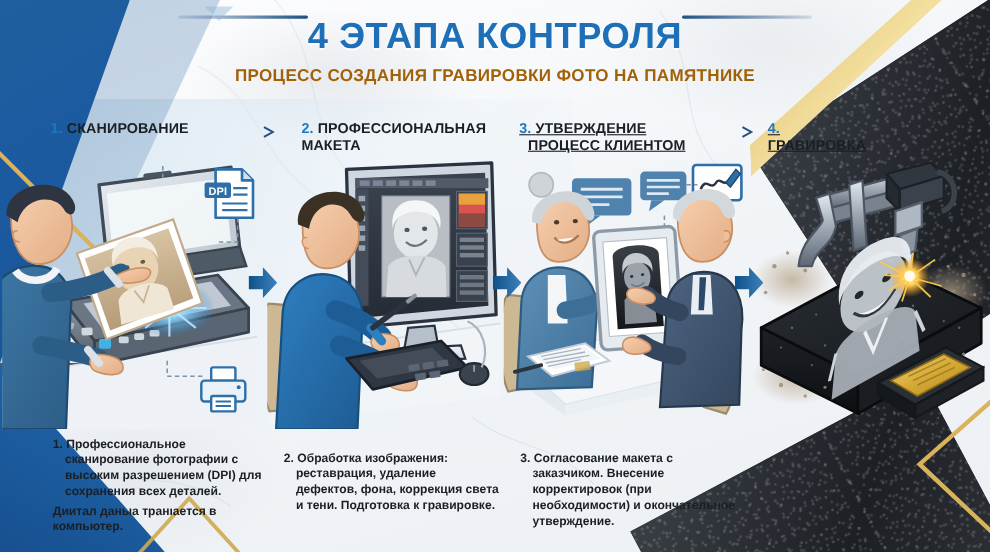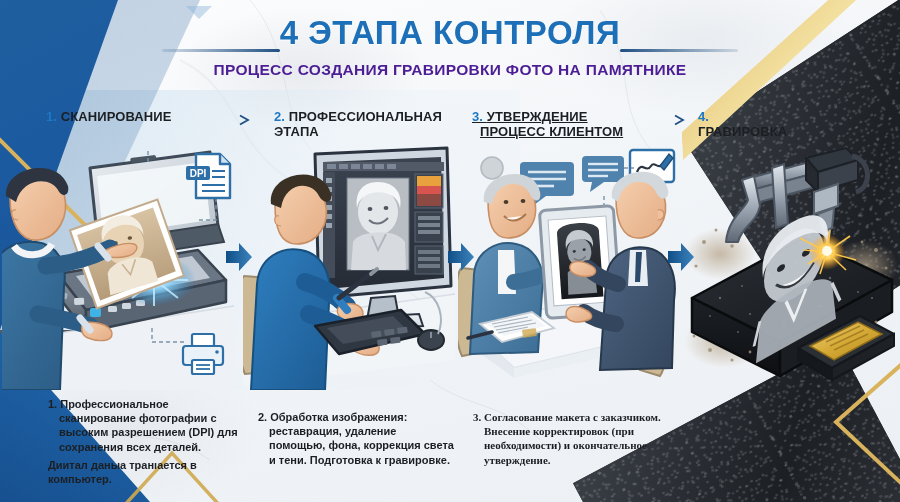--- a/index.html
+++ b/index.html
@@ -76,46 +76,46 @@
   .gold-chevron { position: absolute; }
   .gold-stripe-tr {
     position: absolute; top: -30px; right: -20px; width: 240px; height: 220px;
     background: linear-gradient(135deg, #d9b25c 0%, #f3e0a0 45%, #c79b3f 100%);
     clip-path: polygon(188px 0, 216px 0, 0 186px, 0 158px);
     transform: rotate(-2deg);
   }
 
   
   .header { position: absolute; left: 0; top: 14px; width: 900px; text-align: center; }
-  .title-row { display: flex; align-items: flex-end; justify-content: center; }
+  .title-row { display: flex; align-items: flex-start; justify-content: center; }
   .title-rule { height: 3px; width: 118px; background: linear-gradient(90deg, rgba(31,79,130,.15), #1f4f82); border-radius: 2px; }
   .title-rule.right { background: linear-gradient(270deg, rgba(31,79,130,.15), #1f4f82); }
   .main-title {
     font-size: 33px; font-weight: bold; letter-spacing: .5px;
     color: #1d6fb8; white-space: nowrap;
     text-shadow: 0 1px 0 rgba(255,255,255,.8);
   }
   .subtitle {
     margin-top: 9px; font-size: 15.5px; font-weight: bold; letter-spacing: .3px;
-    color: #4c1d95; white-space: nowrap;
+    color: #a16207; white-space: nowrap;
   }
   .title-tick {
     position: absolute; left: 186px; top: -8px; width: 0; height: 0;
     border-left: 13px solid transparent; border-right: 13px solid transparent;
     border-top: 13px solid rgba(140,180,215,.45);
   }
 
   
   .steps { position: absolute; left: 0; top: 104px; width: 748px; height: 44px; }
   .step-h { position: absolute; font-size: 13px; font-weight: bold; line-height: 15px; color: #1b1f23; letter-spacing: .1px; }
   .step-h .num { color: #1d78c4; }
   .step-h.s1 { left: 46px;  top: 5px; }
   .step-h.s2 { left: 254px; top: 5px; margin-left: 20px; }
   .step-h.s3 { left: 472px; top: 5px; text-decoration: underline; }
-  .step-h.s4 { left: 698px; top: 5px; }
+  .step-h.s4 { left: 698px; top: 5px; text-decoration: underline; }
   .hdr-arrow { position: absolute; top: 10px; }
   .hdr-arrow.a1 { left: 218px; }
   .hdr-arrow.a2 { left: 653px; }
 
   
   .panels { position: absolute; left: 0; top: 146px; width: 784px; height: 244px; }
   .panel { position: absolute; top: 0; height: 244px; }
   .p1 { left: 2px;   width: 232px; }
   .p2 { left: 243px; width: 212px; }
   .p3 { left: 458px; width: 222px; }
@@ -125,21 +125,21 @@
   .fa1 { left: 226px; }
   .fa2 { left: 448px; }
   .fa3 { left: 668px; }
 
   
   .captions { position: absolute; left: 0; top: 392px; width: 811px; height: 110px; }
   .cap { position: absolute; font-size: 11px; line-height: 14.2px; color: #1b1f23; font-weight: bold; }
   .cap .para2 { display: block; margin-top: 4px; }
   .c1 { left: 48px;  top: 5px;  width: 190px; }
   .c2 { left: 258px; top: 18px; width: 196px; }
-  .c3 { left: 473px; top: 18px; width: 198px; font-family: Liberation Serif, serif; }
+  .c3 { left: 473px; top: 18px; width: 198px; }
   .c4 { left: 688px; top: 18px; width: 198px; }
   .cap .hang { display: block; padding-left: 11px; text-indent: -11px; }
 </style>
 </head>
 <body>
 
 <div id="stage">
 
   <div class="bg-marble"></div>
   <svg class="veins" viewBox="0 0 900 502" preserveAspectRatio="none">
@@ -201,21 +201,21 @@
         </defs>
       <path d="M0 6 H24" stroke="url(#hg1)" stroke-width="1.8"></path>
       <path d="M22 1.5 L30 6 L22 10.5" fill="none" stroke="#1f4f82" stroke-width="1.8"></path>
     </svg>
 
     <div class="step-h s2">
       <div>
         <span class="num">2.</span>
         <span>ПРОФЕССИОНАЛЬНАЯ</span>
       </div>
-      <div>ЭТАПА</div>
+      <div>МАКЕТА</div>
     </div>
 
     <div class="step-h s3">
       <div>
         <span class="num">3.</span>
         <span>УТВЕРЖДЕНИЕ</span>
       </div>
       <div style="padding-left:8px">ПРОЦЕСС КЛИЕНТОМ</div>
     </div>
 
@@ -774,21 +774,21 @@
       <span>сканирование фотографии</span>
       <span>с высоким разрешением (DPI)</span>
       <span>для сохранения всех деталей.</span></span>
       <span class="para2"><span>Диитал даныа транıается</span>
       <span>в компьютер.</span></span>
     </div>
 
     <div class="cap c2">
       <span class="hang"><span>2. Обработка изображения:</span>
       <span>реставрация, удаление</span>
-      <span>помощью, фона, коррекция</span>
+      <span>дефектов, фона, коррекция</span>
       <span>света и тени.</span>
       <span>Подготовка к гравировке.</span></span>
     </div>
 
     <div class="cap c3">
       <span class="hang"><span>3. Согласование макета с</span>
       <span>заказчиком. Внесение</span>
       <span>корректировок (при</span>
       <span>необходимости) и</span>
       <span>окончательное утверждение.</span></span>

